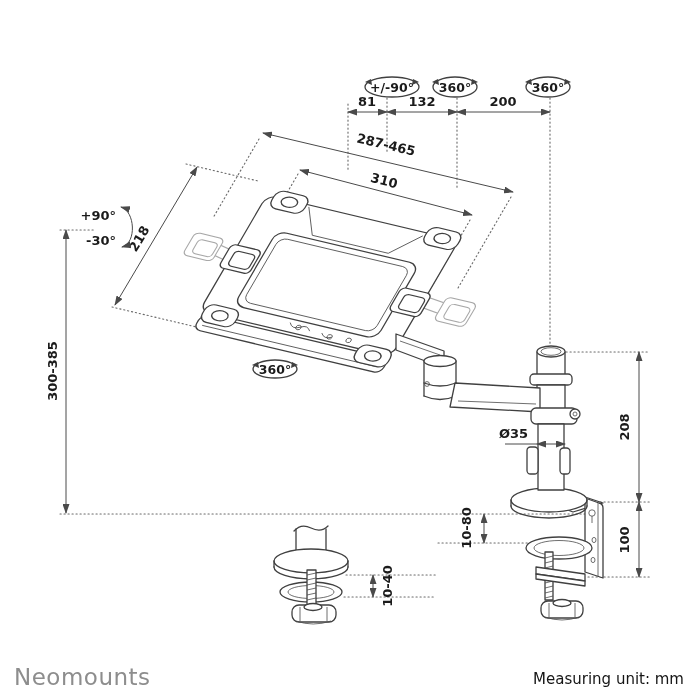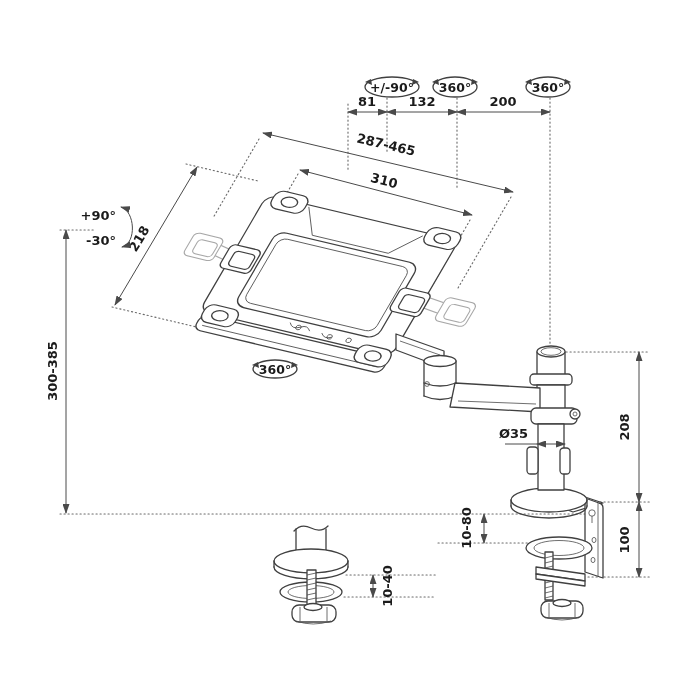--- a/index.html
+++ b/index.html
@@ -289,13 +289,15 @@
       <text class="dim-t" transform="translate(471,528) rotate(-90)" text-anchor="middle">10-80</text>
     </g>
 
     <g>
       <line class="dim" x1="373" y1="575" x2="373" y2="597" marker-start="url(#arr)" marker-end="url(#arr)"></line>
       <text class="dim-t" transform="translate(392,586) rotate(-90)" text-anchor="middle">10-40</text>
     </g>
   </g>
 </svg>
 
+<div id="brand">Neomounts</div>
+<div id="unit">Measuring unit: mm</div>
 </div>
 
 </body></html>

